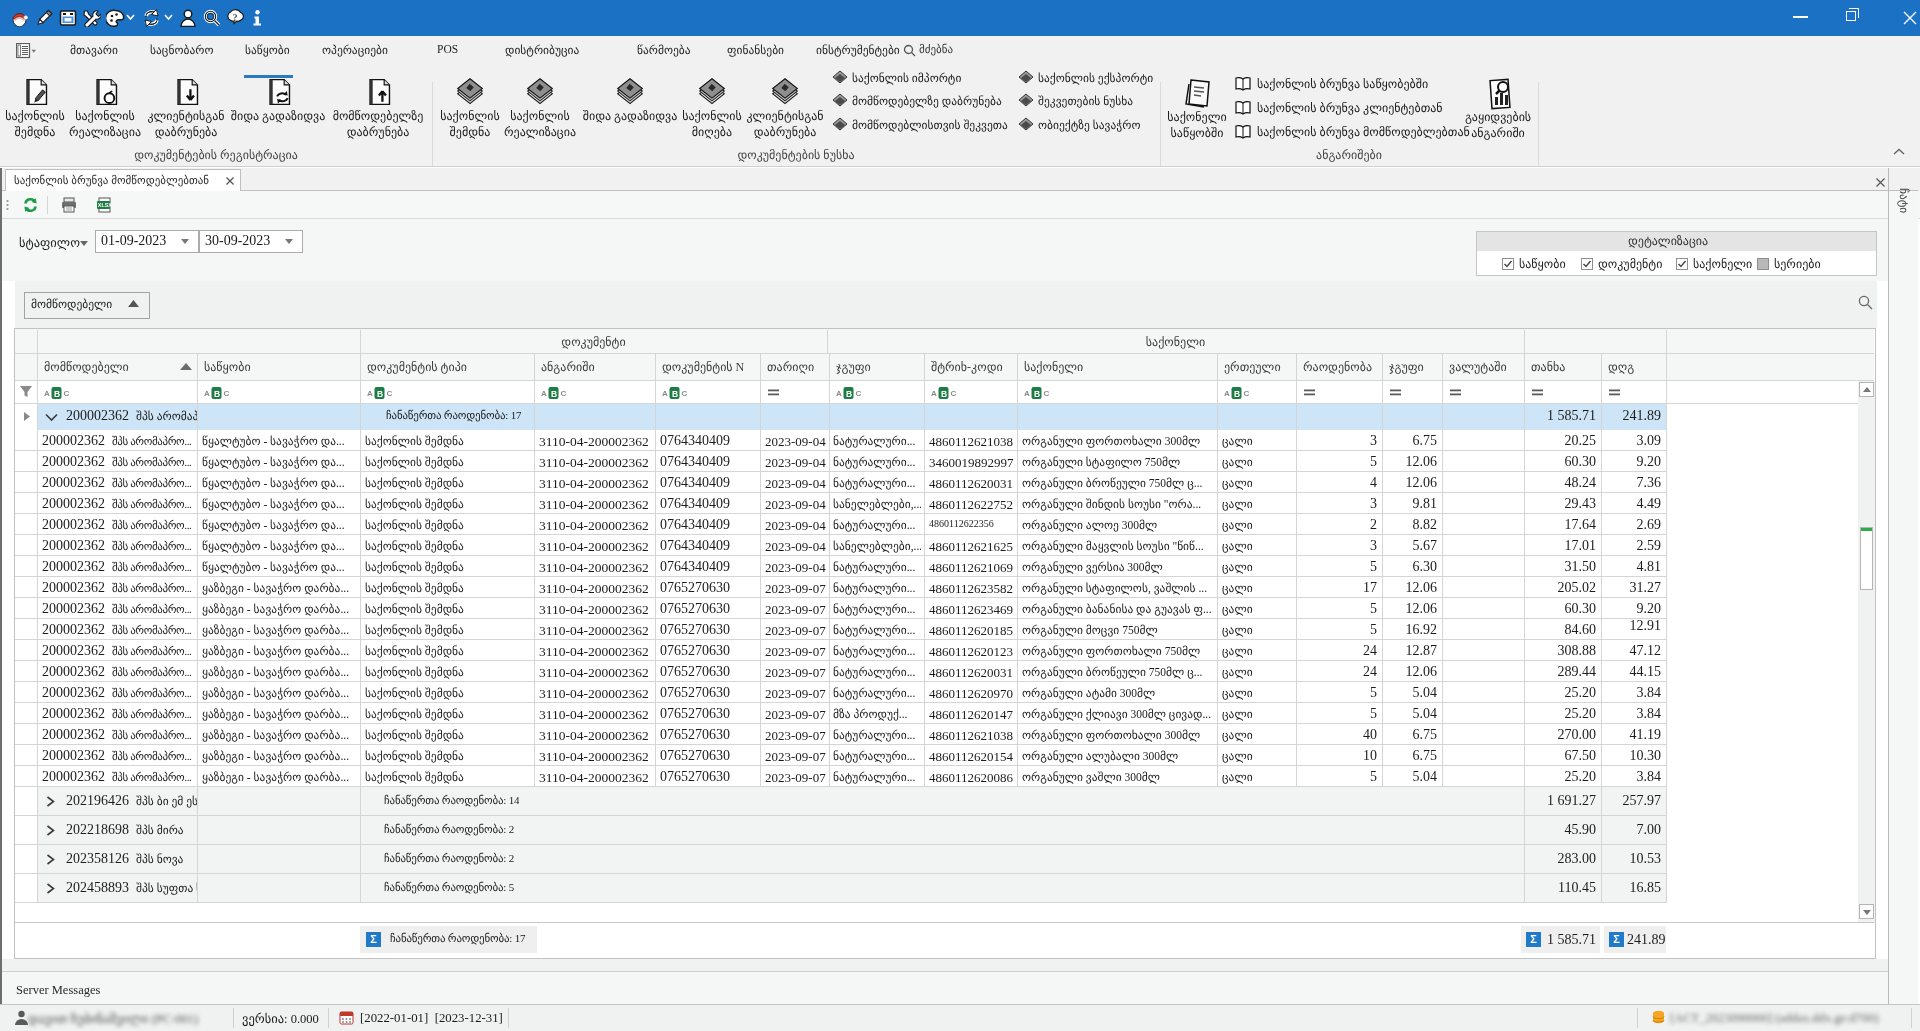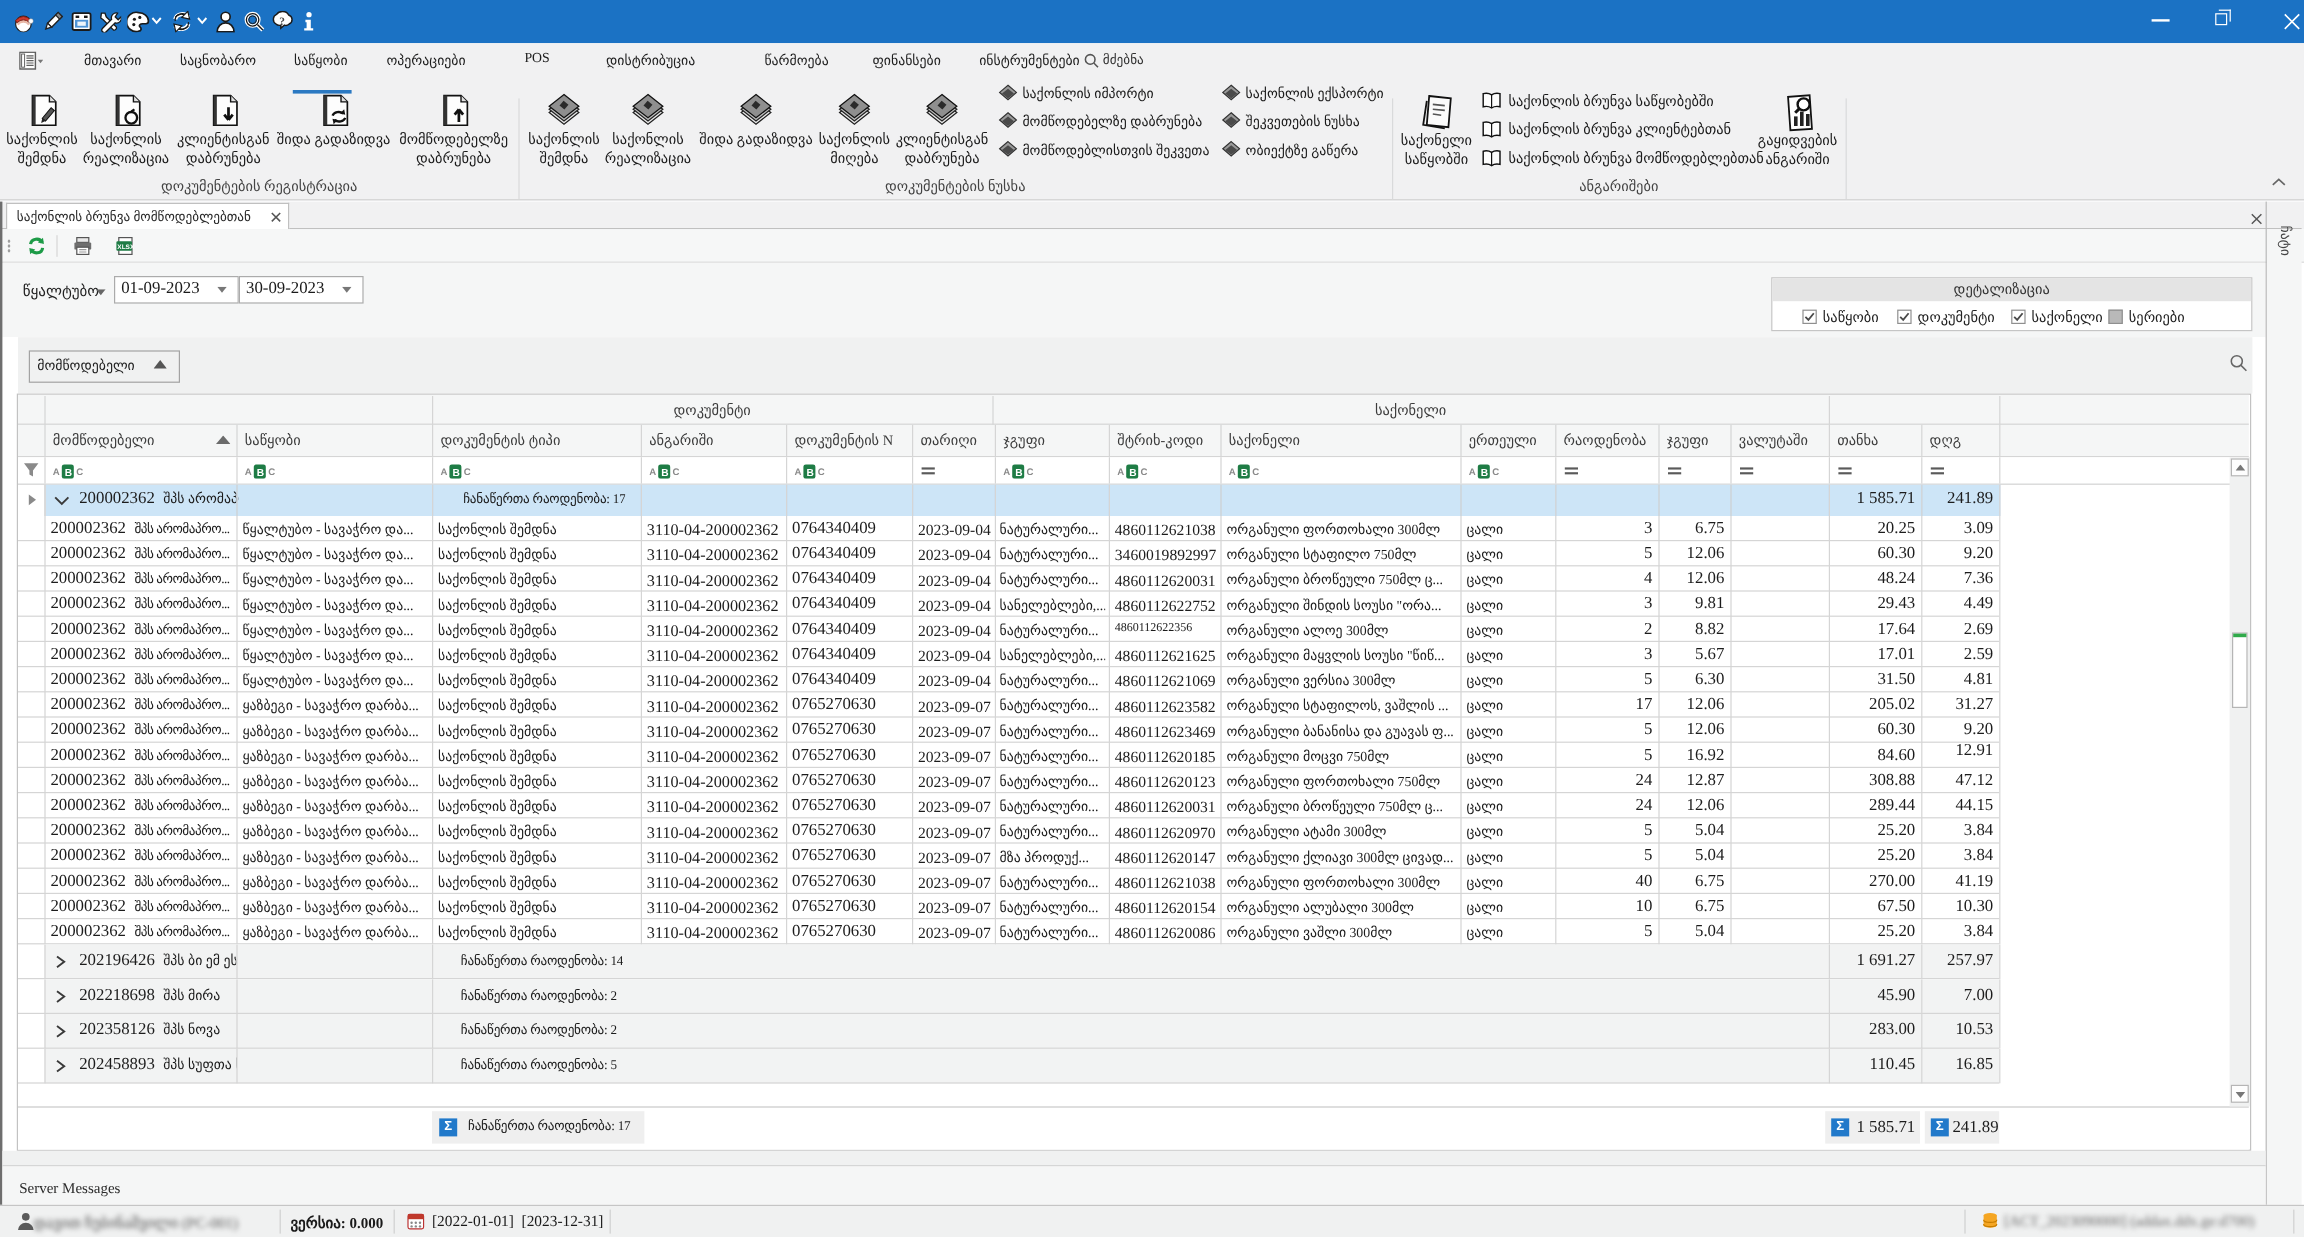--- a/index.html
+++ b/index.html
@@ -326,21 +326,21 @@
     </div>
 <div class="smallit geo" style="left:1038px;top:94px">შეკვეთების ნუსხა</div>
 <div class="abs" style="left:1018px;top:117px;width:16px;height:16px">
       <svg width="16" height="16" viewBox="0 0 16 16">
         <g>
           <path d="M8 1 L15 7 L8 13 L1 7Z" fill="#9a9a9a" stroke="#333" stroke-width="1"></path>
           <path d="M8 4 L13 8 L8 12 L3 8Z" fill="#4a4a4a"></path>
         </g>
       </svg>
     </div>
-<div class="smallit geo" style="left:1038px;top:118px">ობიექტზე გაწერა</div>
+<div class="smallit geo" style="left:1038px;top:118px">ობიექტზე სავაჭრო</div>
 <div class="abs" style="left:1181px;top:78px;width:32px;height:30px">
       <svg width="34" height="32">
         <path d="M10 2 L28 4 L26 28 L8 26Z" fill="#fbfbfb" stroke="#111" stroke-width="1.5"></path>
         <path d="M8 6 l-3 20 l18 3" fill="none" stroke="#111" stroke-width="1.5"></path>
         <path d="M13 9 l10 1 M13 13 l10 1 M13 17 l7 1" stroke="#555" stroke-width="1.3"></path>
       </svg>
     </div>
 <div class="abs" style="left:1162px;top:110px;width:70px;text-align:center;font-size:12px;color:#1a1a1a">საქონელი</div>
 <div class="abs" style="left:1162px;top:126px;width:70px;text-align:center;font-size:12px;color:#1a1a1a">საწყობში</div>
 <svg class="abs" style="left:1234px;top:76px" width="18" height="16">
@@ -400,21 +400,21 @@
       <rect x="1" y="5" width="14" height="6" rx="1" fill="#6e6e6e"></rect>
       <rect x="3" y="9" width="10" height="6" fill="#fff" stroke="#555" stroke-width="1"></rect>
       <path d="M5 11 h6 M5 13 h6" stroke="#999" stroke-width="1"></path>
     </svg>
 <svg class="abs" style="left:96px;top:197px" width="17" height="16">
       <rect x="3" y="1" width="11" height="14" fill="#fff" stroke="#555" stroke-width="1"></rect>
       <rect x="1" y="4" width="13" height="8" rx="1" fill="#1e7c45"></rect>
       <text x="1.8" y="10.4" font-size="5.4" fill="#fff" font-family="Liberation Sans" font-weight="bold">XLSX</text>
     </svg>
 <div class="abs fstrip"></div>
-<div class="abs geo" style="left:19px;top:235px;color:#222;font-size:12.5px">წყალტუბო</div>
+<div class="abs geo" style="left:19px;top:235px;color:#222;font-size:12.5px">სტაფილო</div>
 <svg class="abs" style="left:80px;top:241px" width="9" height="6">
       <path d="M0 0 L8 0 L4 5Z" fill="#666"></path>
     </svg>
 <div class="combo" style="left:95px;top:230px;width:104px;height:23px;padding:2px 0 0 5px">01-09-2023</div>
 <svg class="abs" style="left:181px;top:239px" width="9" height="6">
       <path d="M0 0 L8 0 L4 5Z" fill="#777"></path>
     </svg>
 <div class="combo" style="left:199px;top:230px;width:104px;height:23px;padding:2px 0 0 5px">30-09-2023</div>
 <svg class="abs" style="left:285px;top:239px" width="9" height="6">
       <path d="M0 0 L8 0 L4 5Z" fill="#777"></path>
@@ -1020,21 +1020,21 @@
 <div class="abs" style="left:2px;top:972px;width:1886px;height:32px;background:#f5f6f6"></div>
 <div class="abs" style="left:16px;top:983px;font-size:12.5px;color:#2a2a2a">Server Messages</div>
 <div class="abs" style="left:0px;top:1004px;width:1920px;height:1px;background:#c5c5c5"></div>
 <div class="abs" style="left:0px;top:1005px;width:1920px;height:26px;background:#f0f1f1"></div>
 <svg class="abs" style="left:14px;top:1010px" width="15" height="15">
       <circle cx="7.5" cy="4" r="3.2" fill="#5a5a5a"></circle>
       <path d="M1 15 a6.5 6 0 0 1 13 0Z" fill="#5a5a5a"></path>
     </svg>
 <div class="abs blur" style="left:28px;top:1011px;font-size:12.5px;color:#555">დავით ჩუბინაშვილი (PC-001)</div>
 <div class="abs" style="left:233px;top:1008px;width:1px;height:20px;background:#d0d0d0"></div>
-<div class="abs" style="left:242px;top:1011px;font-size:12.5px;color:#1a1a1a;font-weight:bold">ვერსია: 0.000</div>
+<div class="abs" style="left:242px;top:1011px;font-size:12.5px;color:#1a1a1a;font-weight:normal">ვერსია: 0.000</div>
 <div class="abs" style="left:328px;top:1008px;width:1px;height:20px;background:#d0d0d0"></div>
 <svg class="abs" style="left:339px;top:1010px" width="15" height="15">
       <rect x="1" y="2" width="13" height="12" rx="1.5" fill="#fff" stroke="#b33" stroke-width="1"></rect>
       <rect x="1" y="2" width="13" height="4" fill="#c0392b"></rect>
       <g fill="#888">
         <circle cx="4" cy="9" r="1"></circle>
         <circle cx="7.5" cy="9" r="1"></circle>
         <circle cx="11" cy="9" r="1"></circle>
         <circle cx="4" cy="12" r="1"></circle>
         <circle cx="7.5" cy="12" r="1"></circle>

